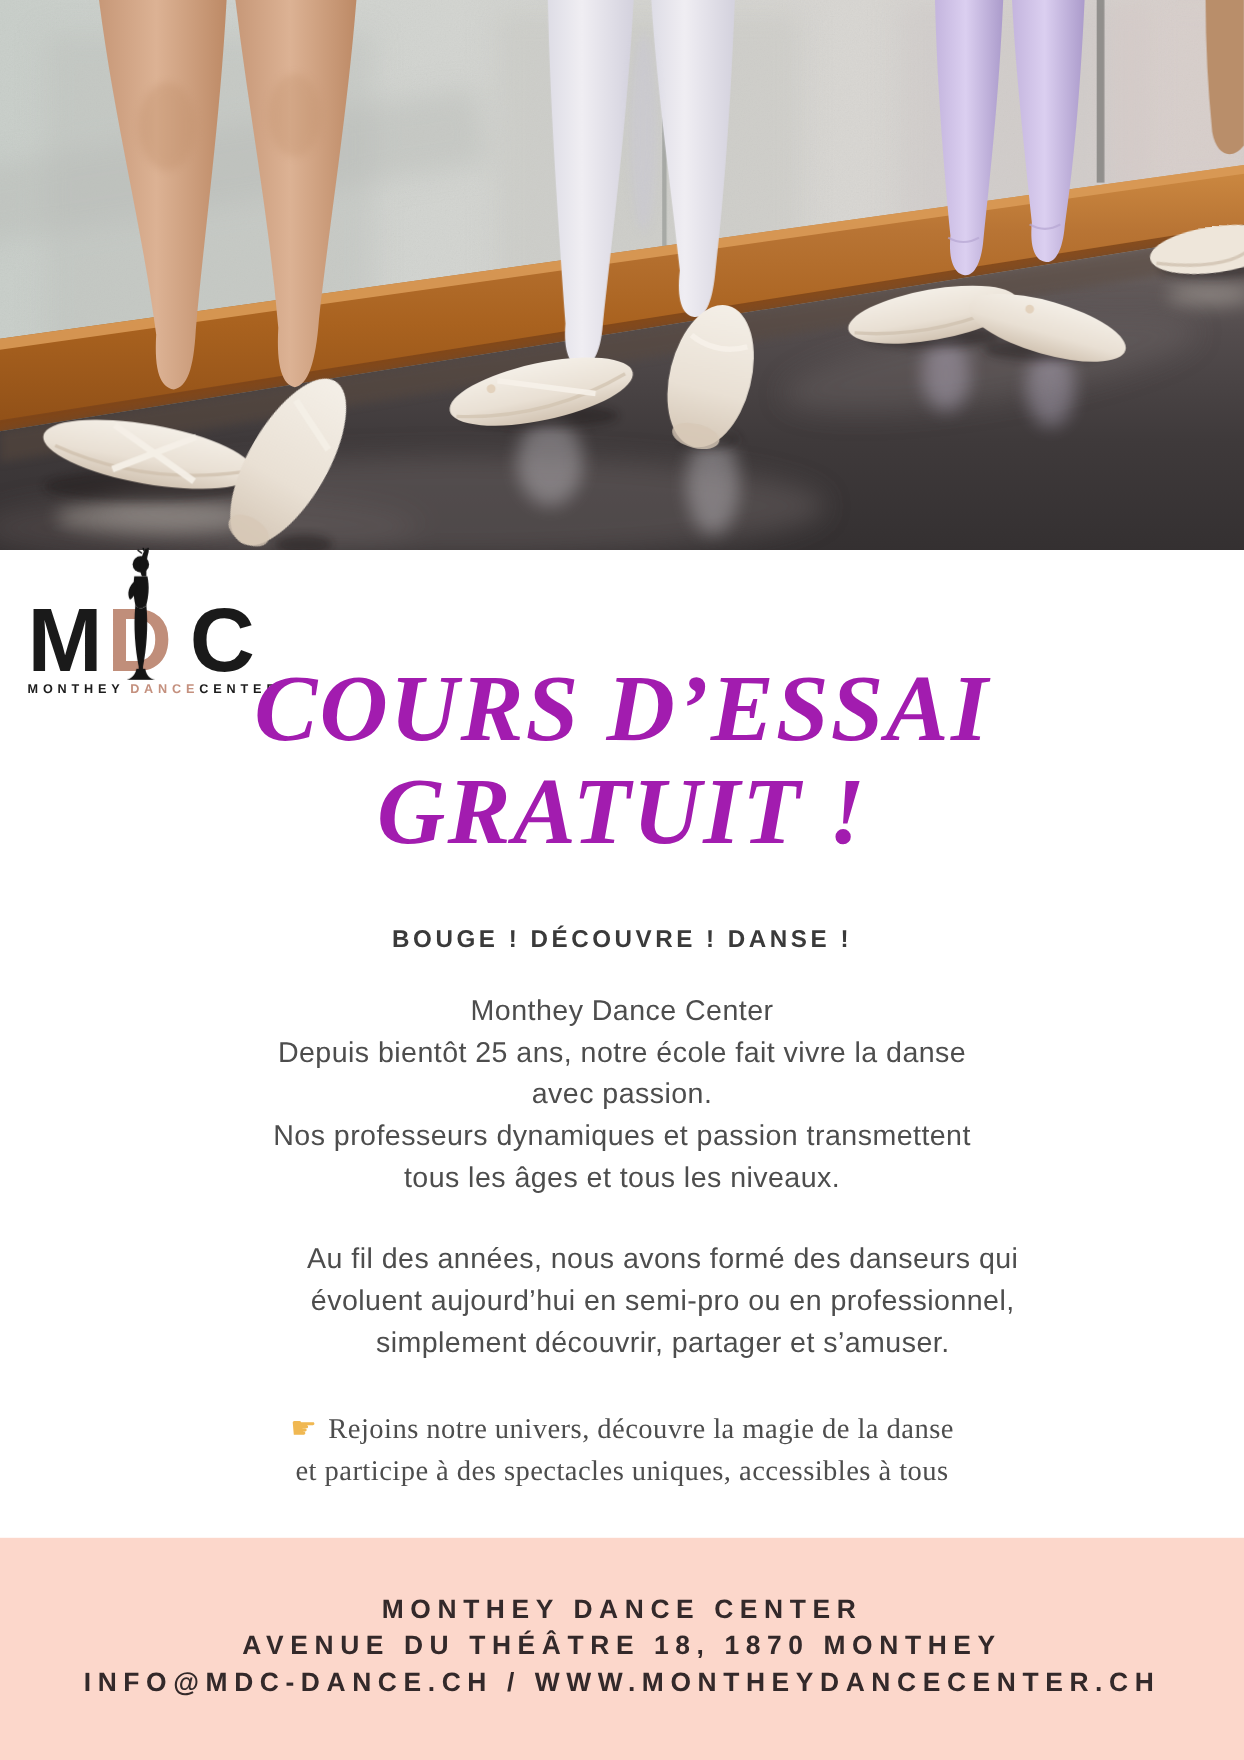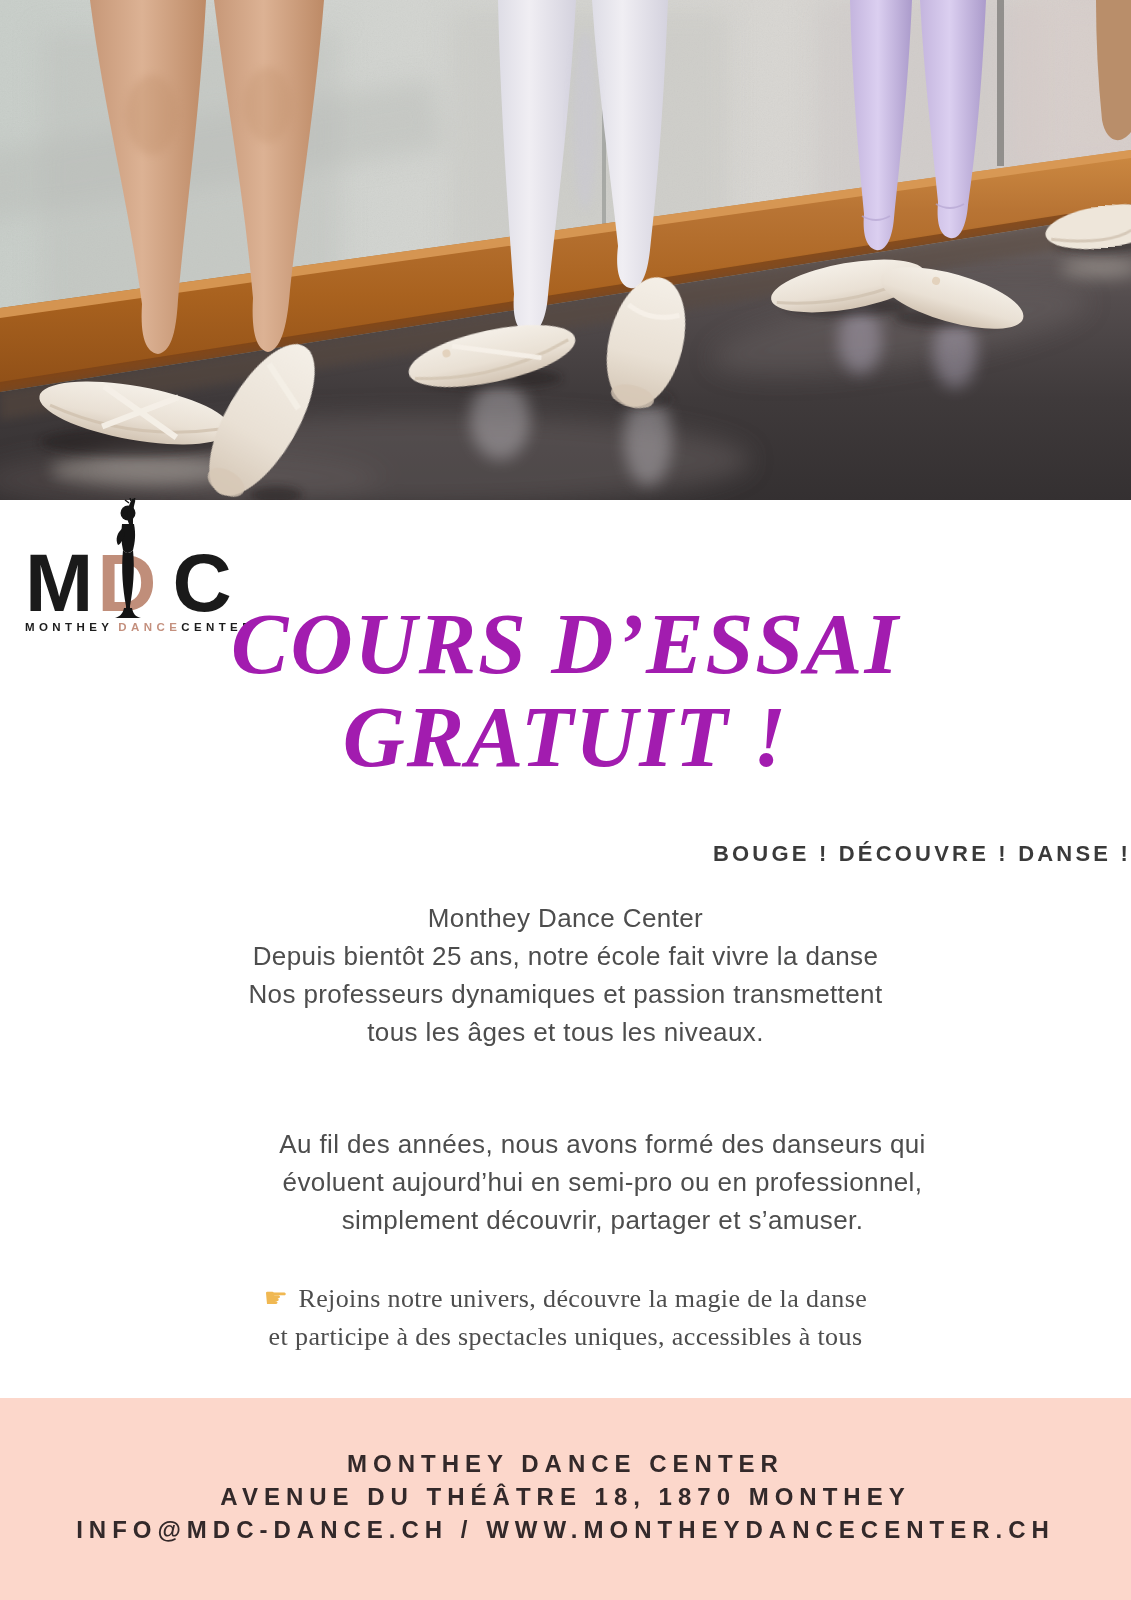--- a/index.html
+++ b/index.html
@@ -23,21 +23,21 @@
   .logo-sub .pink{color:#c4907e;margin-left:5px;}
   
   .headline{
     position:absolute;top:598px;left:0;width:100%;margin:0;text-align:center;
     font-family:"Liberation Serif","DejaVu Serif",serif;font-style:italic;font-weight:bold;
     font-size:86px;line-height:93px;color:#a21caf;letter-spacing:2px;
   }
   .headline span{display:block;}
   
   .tagline{
-    position:absolute;top:841px;left:0;width:100%;text-align:right;
+    position:absolute;top:841px;left:0;width:100%;text-align:center;
     font-size:22px;font-weight:bold;letter-spacing:3.2px;color:#3a3a3a;
   }
   
   .para{
     position:absolute;left:0;width:100%;text-align:center;
     font-size:26px;line-height:38px;color:#4d4d4d;letter-spacing:.4px;
   }
   .p1{top:899px;} .p2{top:1125px;padding-left:37px;} .p3{top:1279px;font-family:Liberation Serif, serif;}
   .pointer{color:#f0b852;margin-right:10px;font-size:27px;}
   
@@ -245,20 +245,21 @@
   <h1 class="headline">
     <span>COURS D’ESSAI</span>
     <span>GRATUIT !</span>
   </h1>
 
   <div class="tagline">BOUGE ! DÉCOUVRE ! DANSE !</div>
 
   <div class="para p1">
     <div>Monthey Dance Center</div>
     <div>Depuis bientôt 25 ans, notre école fait vivre la danse</div>
+    <div>avec passion.</div>
     <div>Nos professeurs dynamiques et passion transmettent</div>
     <div>tous les âges et tous les niveaux.</div>
   </div>
 
   <div class="para p2">
     <div>Au fil des années, nous avons formé des danseurs qui</div>
     <div>évoluent aujourd’hui en semi-pro ou en professionnel,</div>
     <div>simplement découvrir, partager et s’amuser.</div>
   </div>
 

